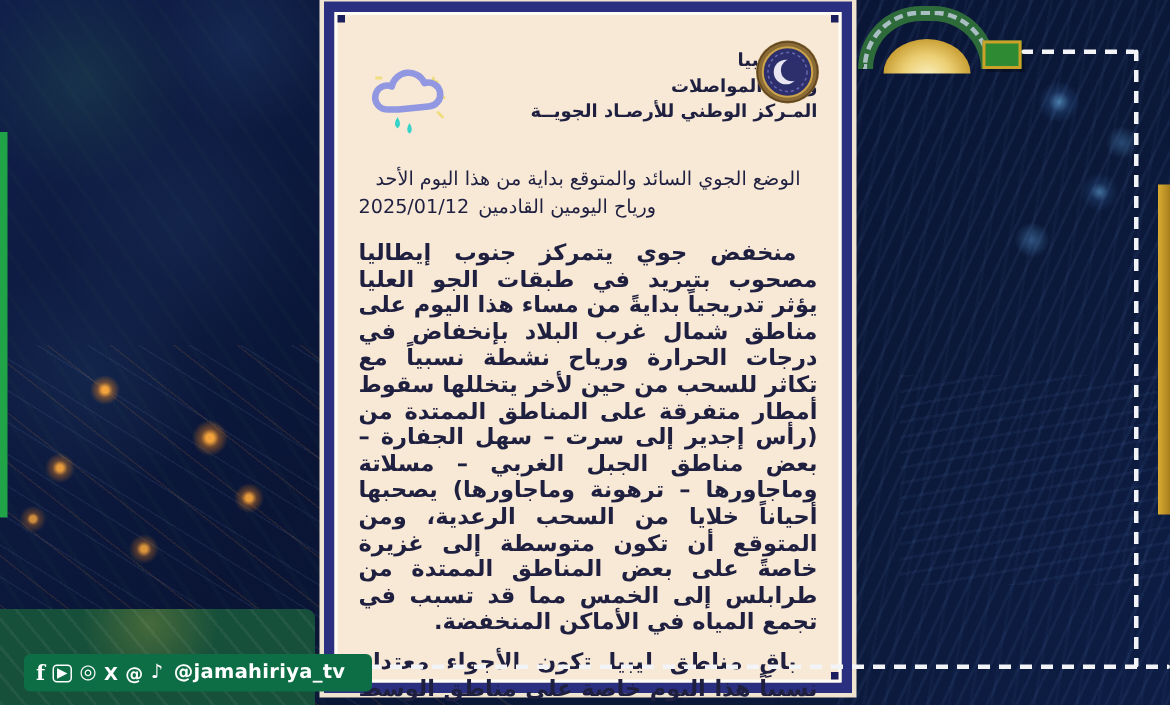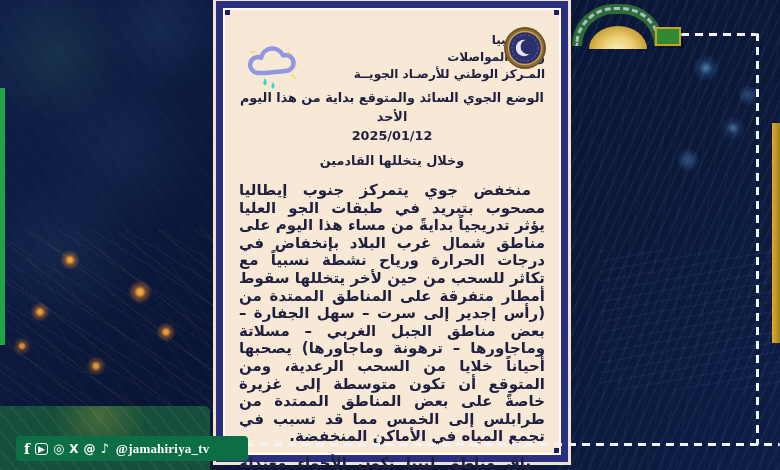--- a/index.html
+++ b/index.html
@@ -61,40 +61,40 @@
     background:#f8e8d6;border:7px solid #2b2f80;box-sizing:border-box;
     box-shadow:0 0 0 3px #efe4d0;}
   .card-inner{position:absolute;inset:0;border:2px solid #fffdf6;padding:8px 14px 6px;
     direction:rtl;color:#1f2040;}
   .corner{position:absolute;width:5px;height:5px;background:#1b1f5e;z-index:4;}
   .c-tl{left:2px;top:2px;} .c-tr{right:2px;top:2px;} .c-bl{left:2px;bottom:2px;} .c-br{right:2px;bottom:2px;}
   .org-block{font-weight:bold;line-height:16px;font-size:12px;margin-top:14px;}
   .org-block div{margin:1px 0;}
   .cloud-wrap{position:absolute;left:18px;top:28px;width:58px;height:58px;}
   .seal-wrap{position:absolute;right:56px;top:16px;width:44px;height:44px;left:auto;}
-  .title-block{text-align:center;font-weight:bold;font-size:12.8px;line-height:19px;margin-top:6px;}
-  .title-line2{display:flex;justify-content:center;gap:6px;direction:ltr;flex-direction:column;}
+  .title-block{text-align:center;font-weight:normal;font-size:12.8px;line-height:19px;margin-top:28px;}
+  .title-line2{display:flex;justify-content:flex-start;gap:6px;direction:ltr;}
   .para{font-weight:bold;font-size:15px;line-height:17.6px;text-align:justify;margin-top:12px;text-indent:14px;}
   .para2{margin-top:9px;}
   
   .green-panel{position:absolute;left:0;top:406px;width:210px;height:64px;z-index:5;
     background:
       repeating-linear-gradient(50deg, rgba(255,255,255,.05) 0 2px, transparent 2px 12px),
       radial-gradient(circle at 100px 10px, rgba(210,180,60,.25), transparent 45px),
       #17503a;
     border-radius:0 6px 0 0;}
   .social-bar{position:absolute;left:16px;top:436px;width:232px;height:25px;z-index:7;
     background:#0d6e46;border-radius:4px;display:flex;align-items:center;gap:5px;
     padding:0 8px;box-sizing:border-box;color:#fff;direction:ltr;}
   .soc-icon{font-size:12px;font-weight:bold;line-height:1;display:inline-block;}
   .soc-icon.fb{font-family:"DejaVu Serif",serif;font-size:14px;}
   .soc-icon.yt{font-size:9px;border:1.5px solid #fff;border-radius:3px;padding:0 2px;line-height:10px;height:10px;}
   .soc-icon.ig{font-size:13px;}
   .soc-icon.tk{font-size:13px;}
-  .handle{font-size:13px;font-weight:bold;letter-spacing:.2px;margin-left:2px;font-family:Liberation Serif, serif;}
+  .handle{font-size:13px;font-weight:bold;letter-spacing:.2px;margin-left:2px;}
 </style>
 </head>
 <body>
 
 <div class="stage">
 
   <div class="bg-left"></div>
   <div class="bg-right"></div>
   <div class="bg-swirl"></div>
   <div class="sparkles"></div>
@@ -147,21 +147,21 @@
       <div class="org-block">
         <div>دولة ليبيا</div>
         <div>وزارة المواصلات</div>
         <div>المـركز الوطني للأرصـاد الجويــة</div>
       </div>
 
       <div class="title-block">
         <div>الوضع الجوي السائد والمتوقع بداية من هذا اليوم الأحد</div>
         <div class="title-line2">
           <span>2025/01/12</span>
-          <span dir="rtl">وخلال يتخللها القادمين</span>
+          <span dir="rtl">ورياح اليومين القادمين</span>
         </div>
       </div>
 
       <div class="para">منخفض جوي يتمركز جنوب إيطاليا مصحوب بتبريد في طبقات الجو العليا يؤثر تدريجياً بدايةً من مساء هذا اليوم على مناطق شمال غرب البلاد بإنخفاض في درجات الحرارة ورياح نشطة نسبياً مع تكاثر للسحب من حين لأخر يتخللها سقوط أمطار متفرقة على المناطق الممتدة من (رأس إجدير إلى سرت – سهل الجفارة – بعض مناطق الجبل الغربي – مسلاتة وماجاورها – ترهونة وماجاورها) يصحبها أحياناً خلايا من السحب الرعدية، ومن المتوقع أن تكون متوسطة إلى غزيرة خاصةً على بعض المناطق الممتدة من طرابلس إلى الخمس مما قد تسبب في تجمع المياه في الأماكن المنخفضة.</div>
       <div class="para para2">باقِ مناطق ليبيا تكون الأجواء معتدلة نسبياً هذا اليوم خاصة على مناطق الوسط والجنوب، وسنوافيكم بمتابعة الحالة الجوية من خلال نشراتنا القادمة.</div>
 
     </div>
   </div>
 
   <div class="green-panel"></div>

